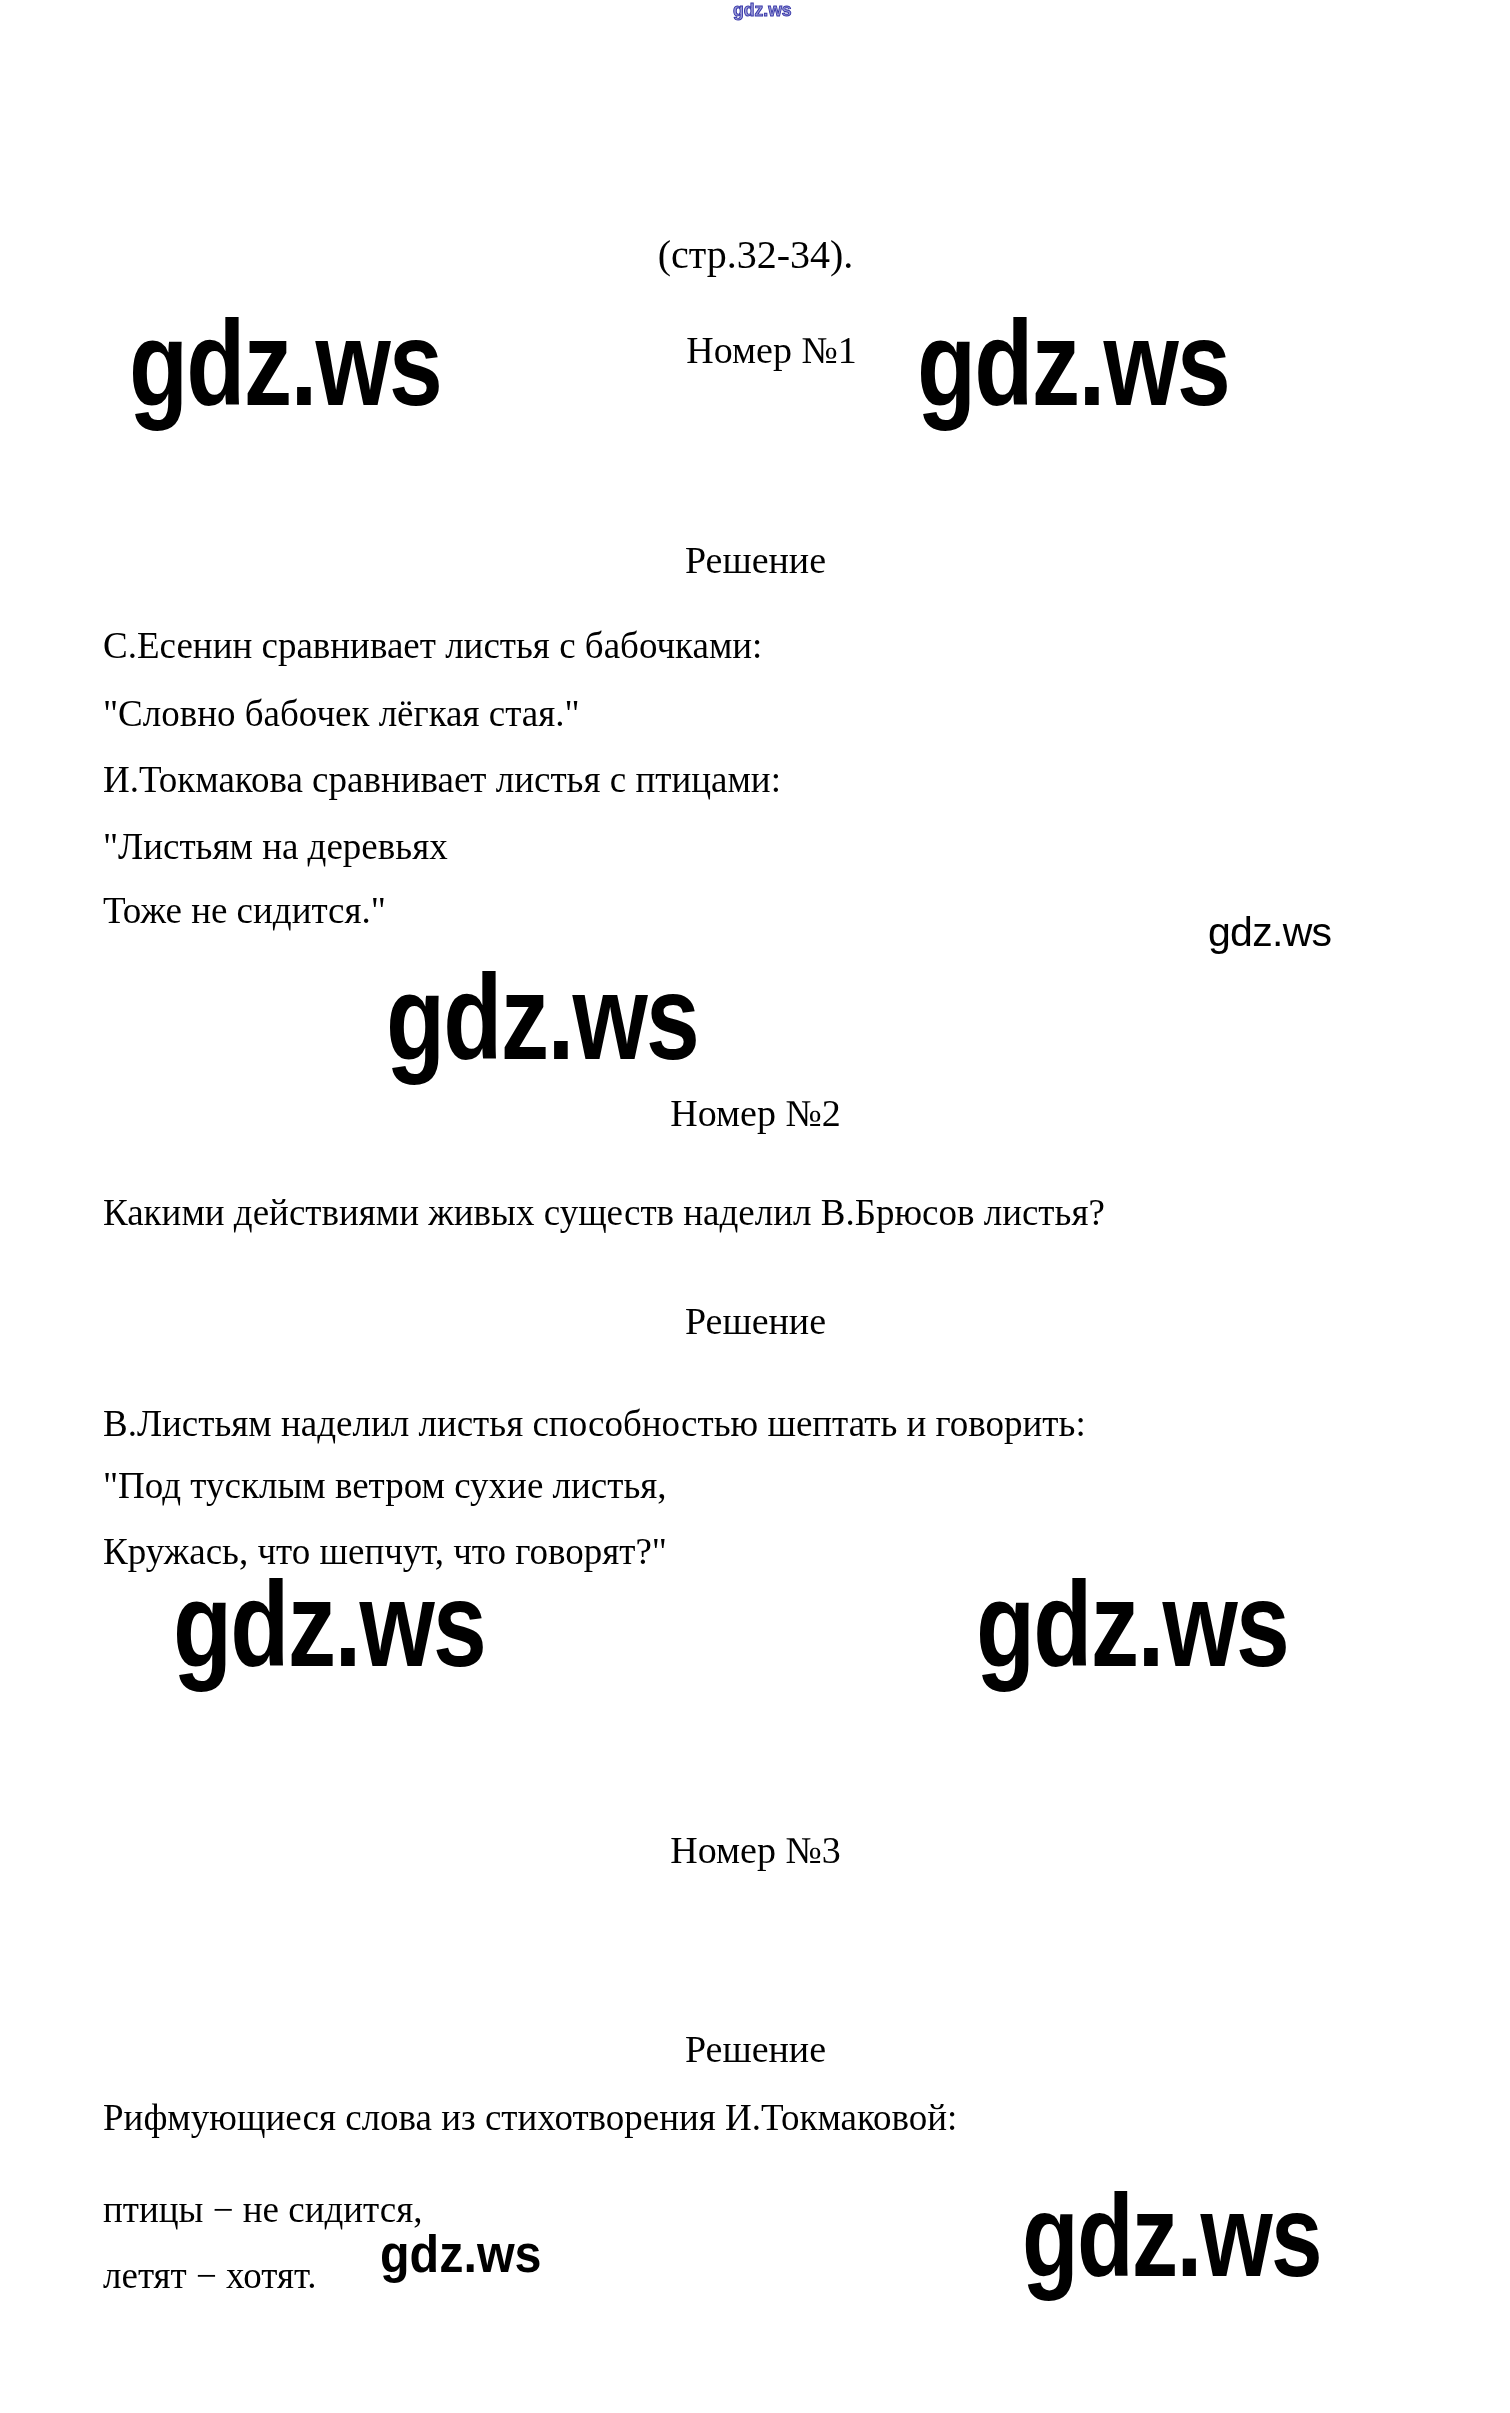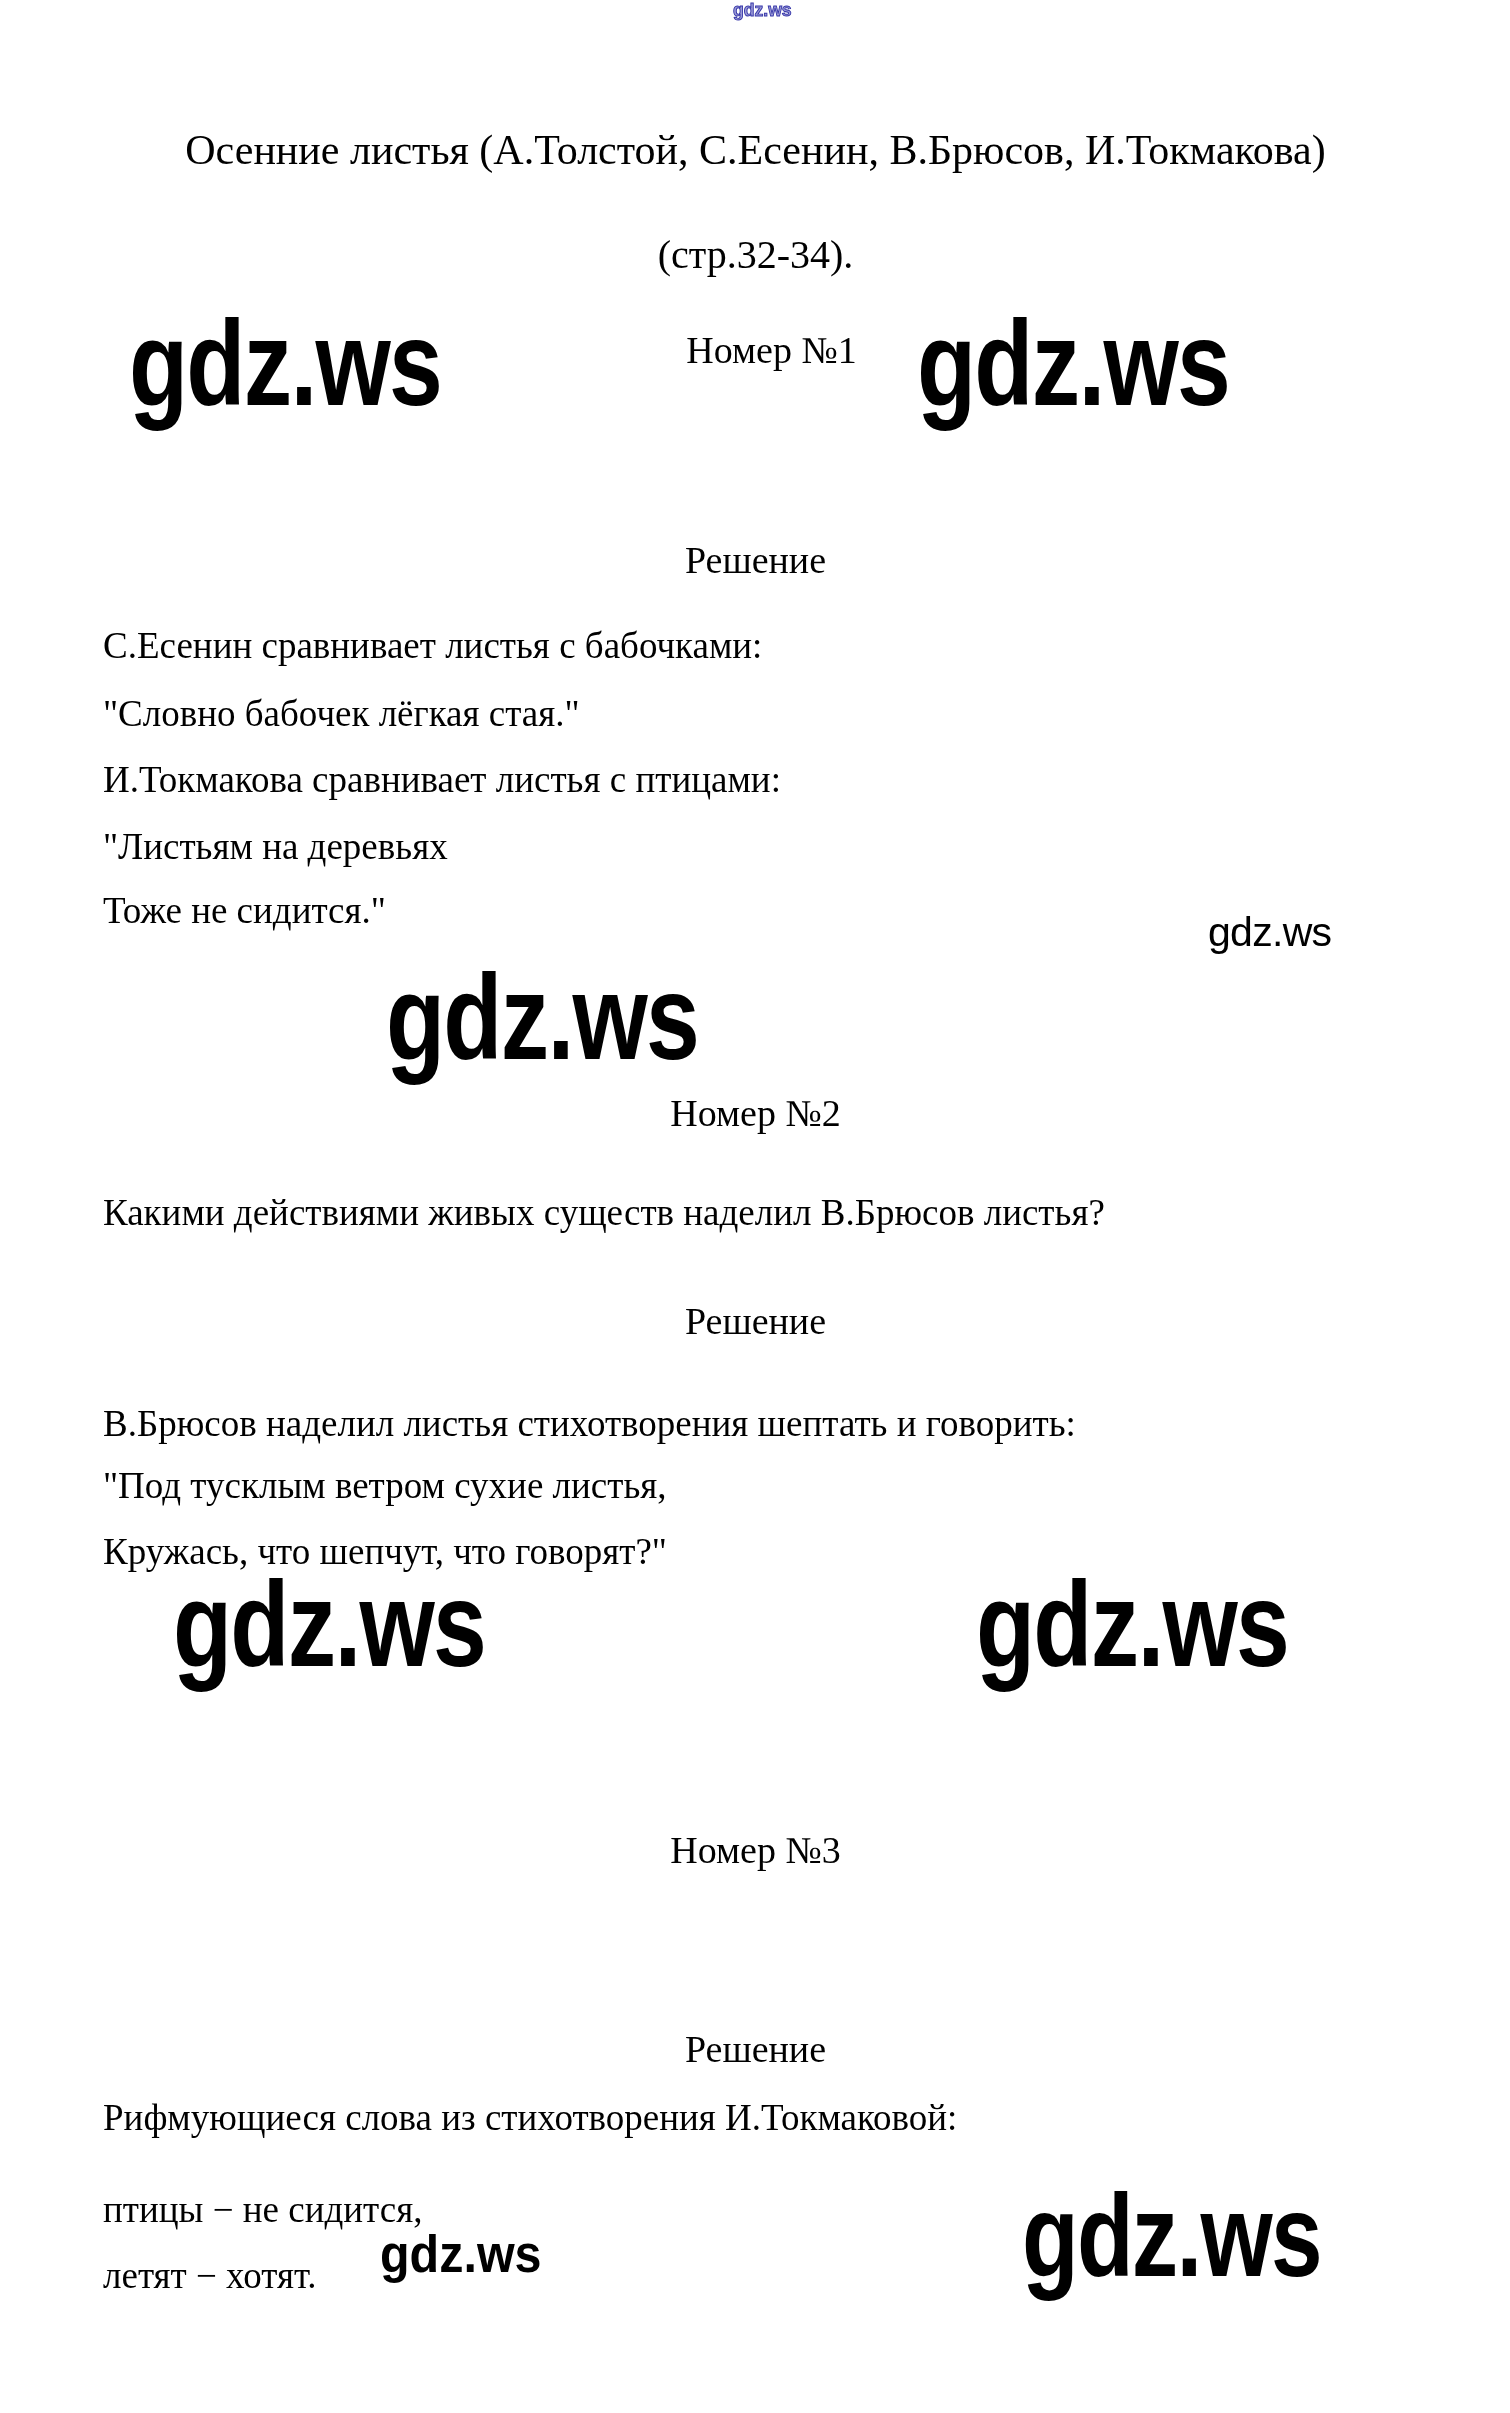--- a/index.html
+++ b/index.html
@@ -46,21 +46,20 @@
     letter-spacing: 0px;
   }
 </style>
 </head>
 <body>
 
 <div class="page">
 
   <div class="wm wm-top" style="left:733px; top:2.2px;">gdz.ws</div>
 
-  <div class="t center fs56" style="top:126px;">Осенние листья (А.Толстой, С.Есенин, В.Брюсов, И.Токмакова)</div>
   <div class="t center fs54" style="top:232px;">(стр.32-34).</div>
 
   <div class="t center fs52" style="top:329px;padding-left:16px;">Номер №1</div>
 
   <div class="wm wm-big" style="left:129px; top:303px;">gdz.ws</div>
   <div class="wm wm-big" style="left:917px; top:303px;">gdz.ws</div>
 
 
   <div class="t center fs52" style="top:539px;">Решение</div>
 
@@ -77,21 +76,21 @@
   <div class="wm wm-small" style="left:1208px; top:912px;">gdz.ws</div>
 
   <div class="wm wm-big" style="left:386px; top:957px;">gdz.ws</div>
 
   <div class="t center fs52" style="top:1092px;">Номер №2</div>
 
   <div class="t left" style="top:1192px;">Какими действиями живых существ наделил В.Брюсов листья?</div>
 
   <div class="t center fs52" style="top:1300px;">Решение</div>
 
-  <div class="t left" style="top:1403px;"><span>В.Брюсов наделил листья стихотворения </span><span class="b">шептать и говорить</span><span>:</span></div>
+  <div class="t left" style="top:1403px;"><span>В.Листьям наделил листья способностью </span><span class="b">шептать и говорить</span><span>:</span></div>
 
   <div class="t left" style="top:1465px;">"Под тусклым ветром сухие листья,</div>
 
   <div class="t left" style="top:1531px;">Кружась, что шепчут, что говорят?"</div>
 
   <div class="wm wm-big" style="left:173px; top:1564px;">gdz.ws</div>
   <div class="wm wm-big" style="left:976px; top:1564px;">gdz.ws</div>
 
   <div class="t center fs52" style="top:1829px;">Номер №3</div>
 

